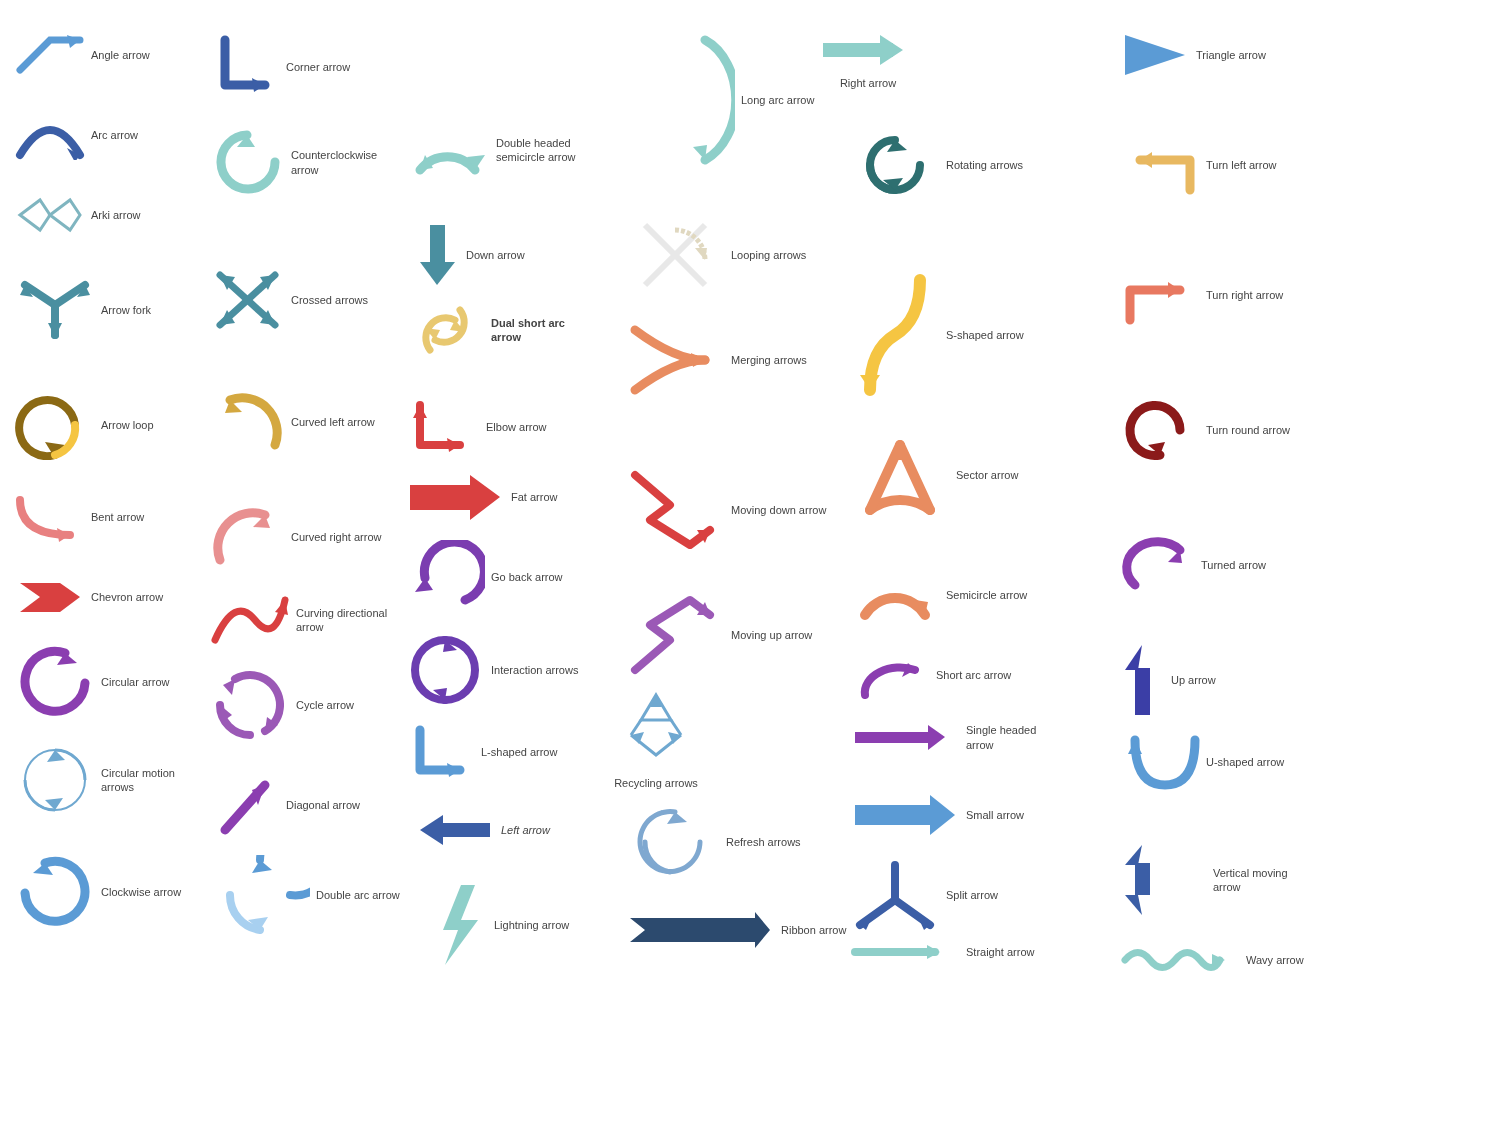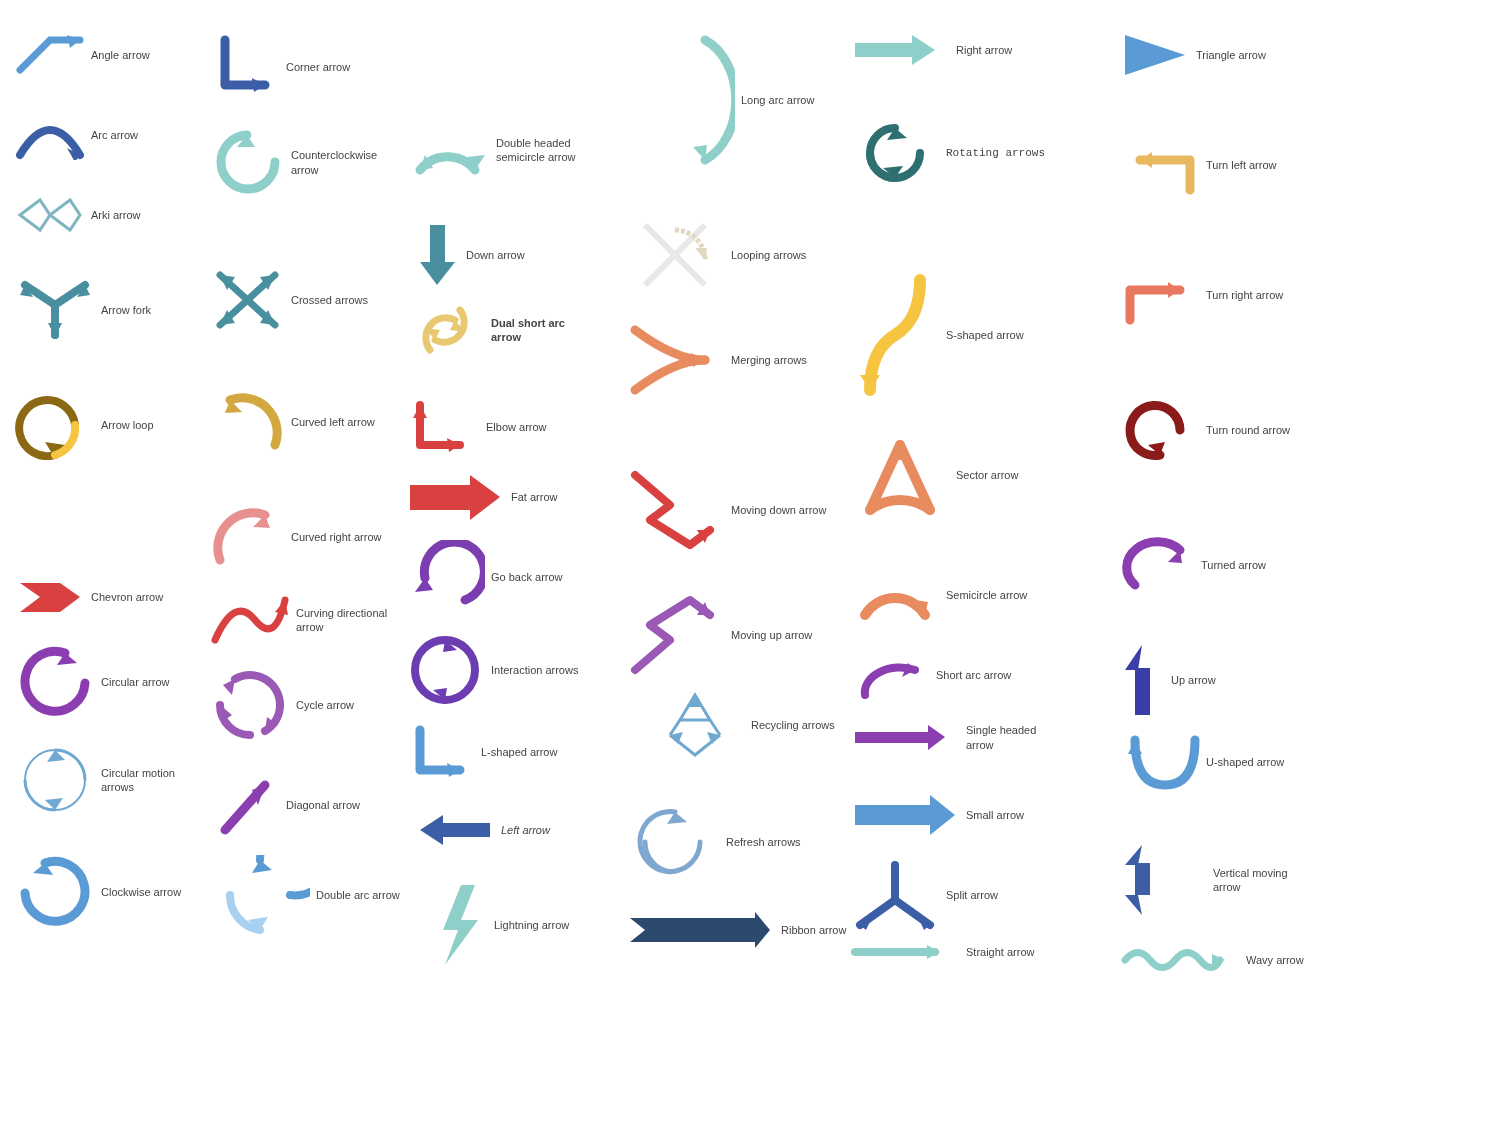--- a/index.html
+++ b/index.html
@@ -73,20 +73,27 @@
 
   <div class="arrow-item" style="left:15px; top:390px;">
     <svg width="80" height="70" viewBox="0 0 80 70">
         <path d="M60 35 A28 28 0 1 0 40 65" stroke="#8b6914" stroke-width="8" fill="none" stroke-linecap="round"></path>
         <polygon points="38,65 30,52 50,55" fill="#8b6914"></polygon>
         <path d="M60 35 A28 28 0 0 1 40 65" stroke="#f5c542" stroke-width="8" fill="none" stroke-linecap="round"></path>
       </svg>
     <span class="arrow-label">Arrow loop</span>
   </div>
 
+  <div class="arrow-item" style="left:15px; top:490px;">
+    <svg width="70" height="55" viewBox="0 0 70 55">
+        <path d="M5 10 Q5 45 55 45" stroke="#e88080" stroke-width="8" fill="none" stroke-linecap="round"></path>
+        <polygon points="55,45 42,38 44,52" fill="#e88080"></polygon>
+      </svg>
+    <span class="arrow-label">Bent arrow</span>
+  </div>
 
   <div class="arrow-item" style="left:15px; top:575px;text-align:center;">
     <svg width="70" height="45" viewBox="0 0 70 45">
         <polygon points="5,8 45,8 65,22 45,37 5,37 25,22" fill="#d94040"></polygon>
       </svg>
     <span class="arrow-label">Chevron arrow</span>
   </div>
 
   <div class="arrow-item" style="left:15px; top:645px;">
     <svg width="80" height="75" viewBox="0 0 80 75">
@@ -320,21 +327,21 @@
   </div>
 
   <div class="arrow-item" style="left:625px; top:590px;">
     <svg width="100" height="90" viewBox="0 0 100 90">
         <polyline points="10,80 45,50 25,35 65,10 85,25" stroke="#9b59b6" stroke-width="8" fill="none" stroke-linecap="round" stroke-linejoin="round"></polyline>
         <polygon points="85,25 72,25 80,12" fill="#9b59b6"></polygon>
       </svg>
     <span class="arrow-label">Moving up arrow</span>
   </div>
 
-  <div class="arrow-item" style="left:645px; top:680px;">
+  <div class="arrow-item" style="left:606px; top:680px;flex-direction:column;">
     <svg width="100" height="90" viewBox="0 0 100 90">
         <path d="M50 15 L65 40 L35 40 Z" stroke="#6fa8d0" stroke-width="3" fill="none"></path>
         <path d="M75 55 L50 75 L25 55" stroke="#6fa8d0" stroke-width="3" fill="none"></path>
         <line x1="35" y1="40" x2="25" y2="55" stroke="#6fa8d0" stroke-width="3"></line>
         <line x1="65" y1="40" x2="75" y2="55" stroke="#6fa8d0" stroke-width="3"></line>
         <polygon points="50,15 44,27 56,27" fill="#6fa8d0"></polygon>
         <polygon points="75,55 62,52 67,64" fill="#6fa8d0"></polygon>
         <polygon points="25,55 33,64 38,52" fill="#6fa8d0"></polygon>
       </svg>
     <span class="arrow-label">Recycling arrows</span>
@@ -349,29 +356,29 @@
     <span class="arrow-label">Refresh arrows</span>
   </div>
 
   <div class="arrow-item" style="left:625px; top:910px;">
     <svg width="150" height="40" viewBox="0 0 150 40">
         <polygon points="5,8 130,8 130,2 145,20 130,38 130,32 5,32 20,20" fill="#2c4a6e"></polygon>
       </svg>
     <span class="arrow-label">Ribbon arrow</span>
   </div>
 
-  <div class="arrow-item" style="left:850px; top:30px;">
+  <div class="arrow-item" style="left:818px; top:30px;flex-direction:column;">
     <svg width="100" height="40" viewBox="0 0 100 40">
         <rect x="5" y="13" width="70" height="14" fill="#8ecfc9"></rect>
         <polygon points="85,20 62,5 62,35" fill="#8ecfc9"></polygon>
       </svg>
     <span class="arrow-label">Right arrow</span>
   </div>
 
-  <div class="arrow-item" style="left:850px; top:108px;font-family:Liberation Mono, monospace;">
+  <div class="arrow-item" style="left:850px; top:120px;">
     <svg width="90" height="90" viewBox="0 0 90 90">
         <path d="M70 45 A25 25 0 1 1 45 20" stroke="#2e6f70" stroke-width="8" fill="none" stroke-linecap="round"></path>
         <polygon points="45,20 57,30 37,32" fill="#2e6f70"></polygon>
         <path d="M20 45 A25 25 0 0 0 45 70" stroke="#2e6f70" stroke-width="8" fill="none" stroke-linecap="round"></path>
         <polygon points="45,70 33,60 53,58" fill="#2e6f70"></polygon>
       </svg>
     <span class="arrow-label">Rotating arrows</span>
   </div>
 
   <div class="arrow-item" style="left:850px; top:270px;">

